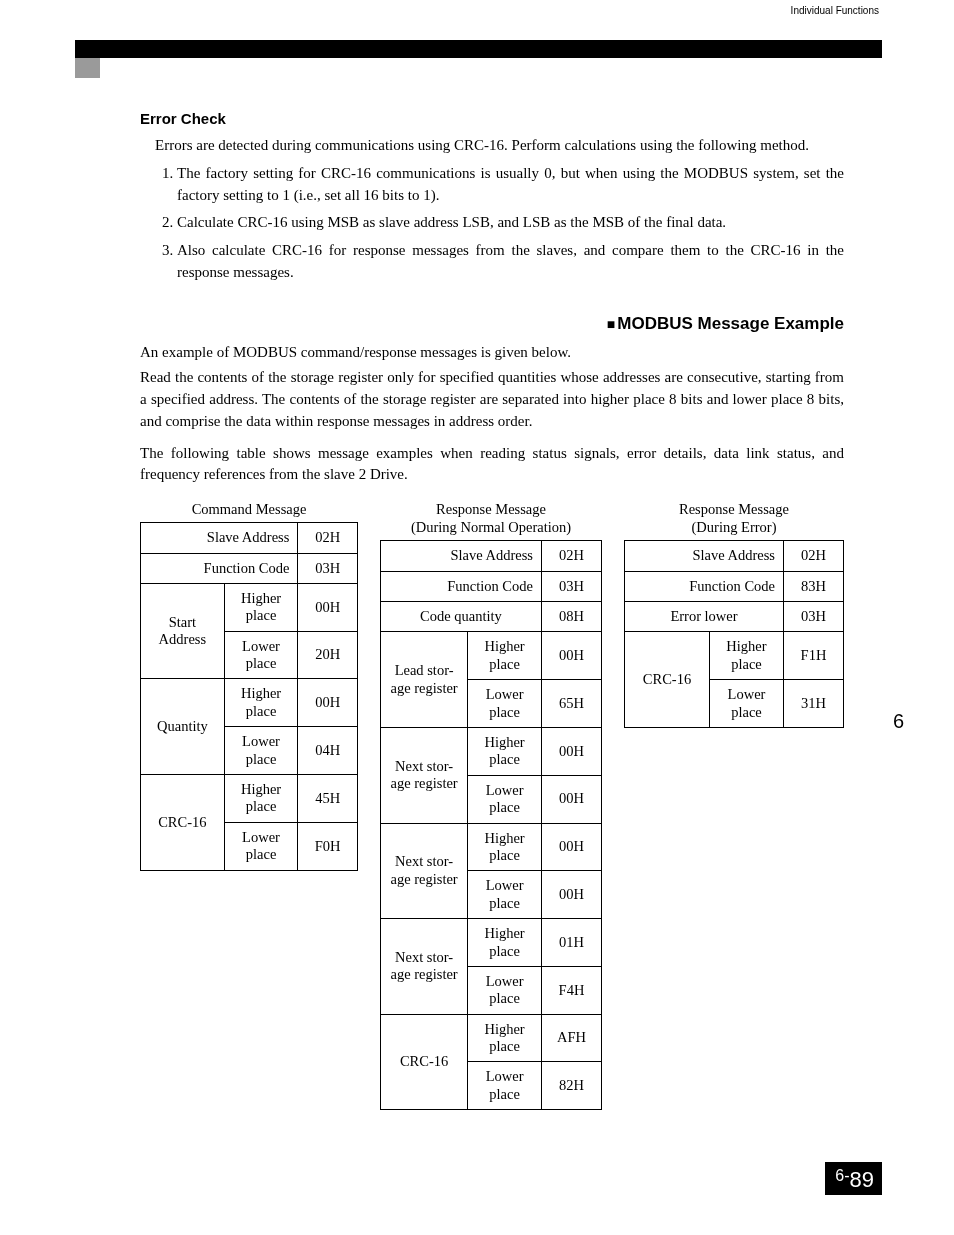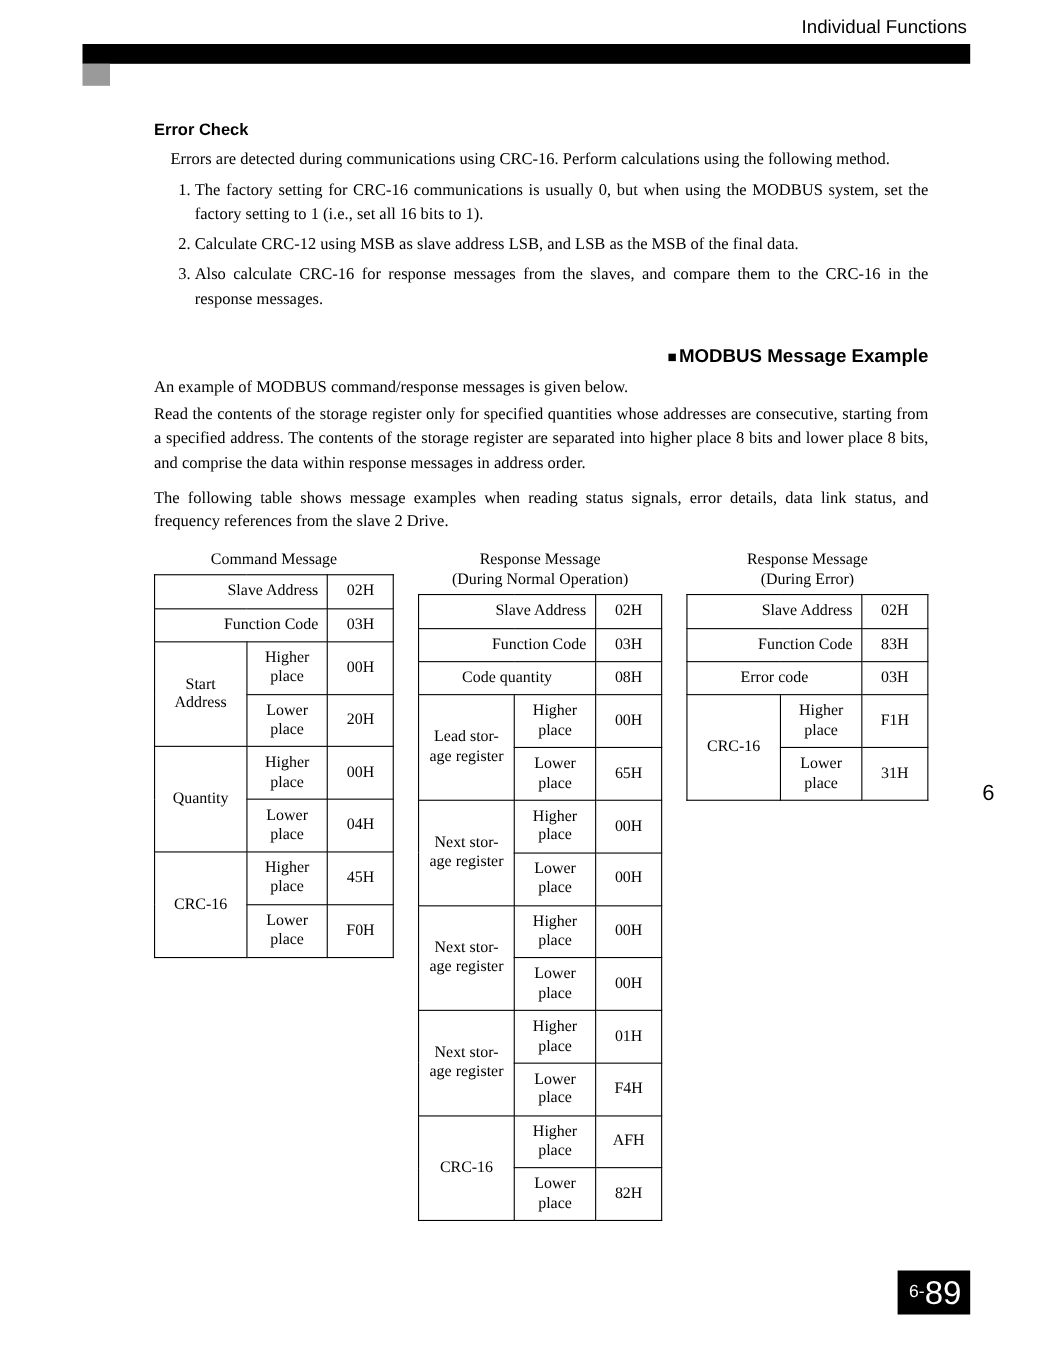--- a/index.html
+++ b/index.html
@@ -12,24 +12,24 @@
     width: 954px;
   }
   .page {
     position: relative;
     width: 954px;
     height: 1235px;
     box-sizing: border-box;
   }
   .header-line {
     position: absolute;
-    top: 15px;
+    top: 5px;
     right: 75px;
     font-family: Arial, Helvetica, sans-serif;
-    font-size: 17px;
+    font-size: 10px;
   }
   .top-bar {
     position: absolute;
     top: 40px;
     left: 75px;
     right: 72px;
     height: 18px;
     background: #000;
   }
   .top-tab {
@@ -127,36 +127,36 @@
     position: absolute;
     right: 72px;
     bottom: 40px;
     background: #000;
     color: #fff;
     font-family: Arial, Helvetica, sans-serif;
     padding: 6px 8px 4px 10px;
     line-height: 1;
   }
   .page-num .pre { font-size: 16px; vertical-align: 6px; }
-  .page-num .big { font-size: 30px; }
+  .page-num .big { font-size: 22px; }
 </style>
 </head>
 <body>
 
 <div class="page">
   <div class="header-line">Individual Functions</div>
   <div class="top-bar"></div>
   <div class="top-tab"></div>
 
   <div class="content">
     <div class="h-bold">Error Check</div>
     <div class="body-text">Errors are detected during communications using CRC-16. Perform calculations using the following method.</div>
     <ol class="steps">
       <li>The factory setting for CRC-16 communications is usually 0, but when using the MODBUS system, set the factory setting to 1 (i.e., set all 16 bits to 1).</li>
-      <li>Calculate CRC-12 using MSB as slave address LSB, and LSB as the MSB of the final data.</li>
+      <li>Calculate CRC-16 using MSB as slave address LSB, and LSB as the MSB of the final data.</li>
       <li>Also calculate CRC-16 for response messages from the slaves, and compare them to the CRC-16 in the response messages.</li>
     </ol>
 
     <div class="section-hdr">MODBUS Message Example</div>
     <div class="body-text" style="margin-left:0">An example of MODBUS command/response messages is given below.</div>
 
     <div class="body-text" style="margin-left:0">Read the contents of the storage register only for specified quantities whose addresses are consecutive, starting from a specified address. The contents of the storage register are separated into higher place 8 bits and lower place 8 bits, and comprise the data within response messages in address order.</div>
     <div class="body-text" style="margin-left:0; margin-top:10px">The following table shows message examples when reading status signals, error details, data link status, and frequency references from the slave 2 Drive.</div>
 
     <div class="tables-row">
@@ -298,21 +298,21 @@
           <tbody>
               <tr>
                 <td class="label c1" colspan="2">Slave Address</td>
                 <td class="c3">02H</td>
               </tr>
           <tr>
                 <td class="label c1" colspan="2">Function Code</td>
                 <td class="c3">83H</td>
               </tr>
           <tr>
-                <td class="label-c c1" colspan="2">Error code</td>
+                <td class="label-c c1" colspan="2">Error lower</td>
                 <td class="c3">03H</td>
               </tr>
           <tr>
                 <td class="label-c c1" rowspan="2">CRC-16</td>
                 <td class="c2" style="white-space:pre-line">Higher
 place</td>
                 <td class="c3">F1H</td>
               </tr>
           <tr>
                 <td class="c2" style="white-space:pre-line">Lower

